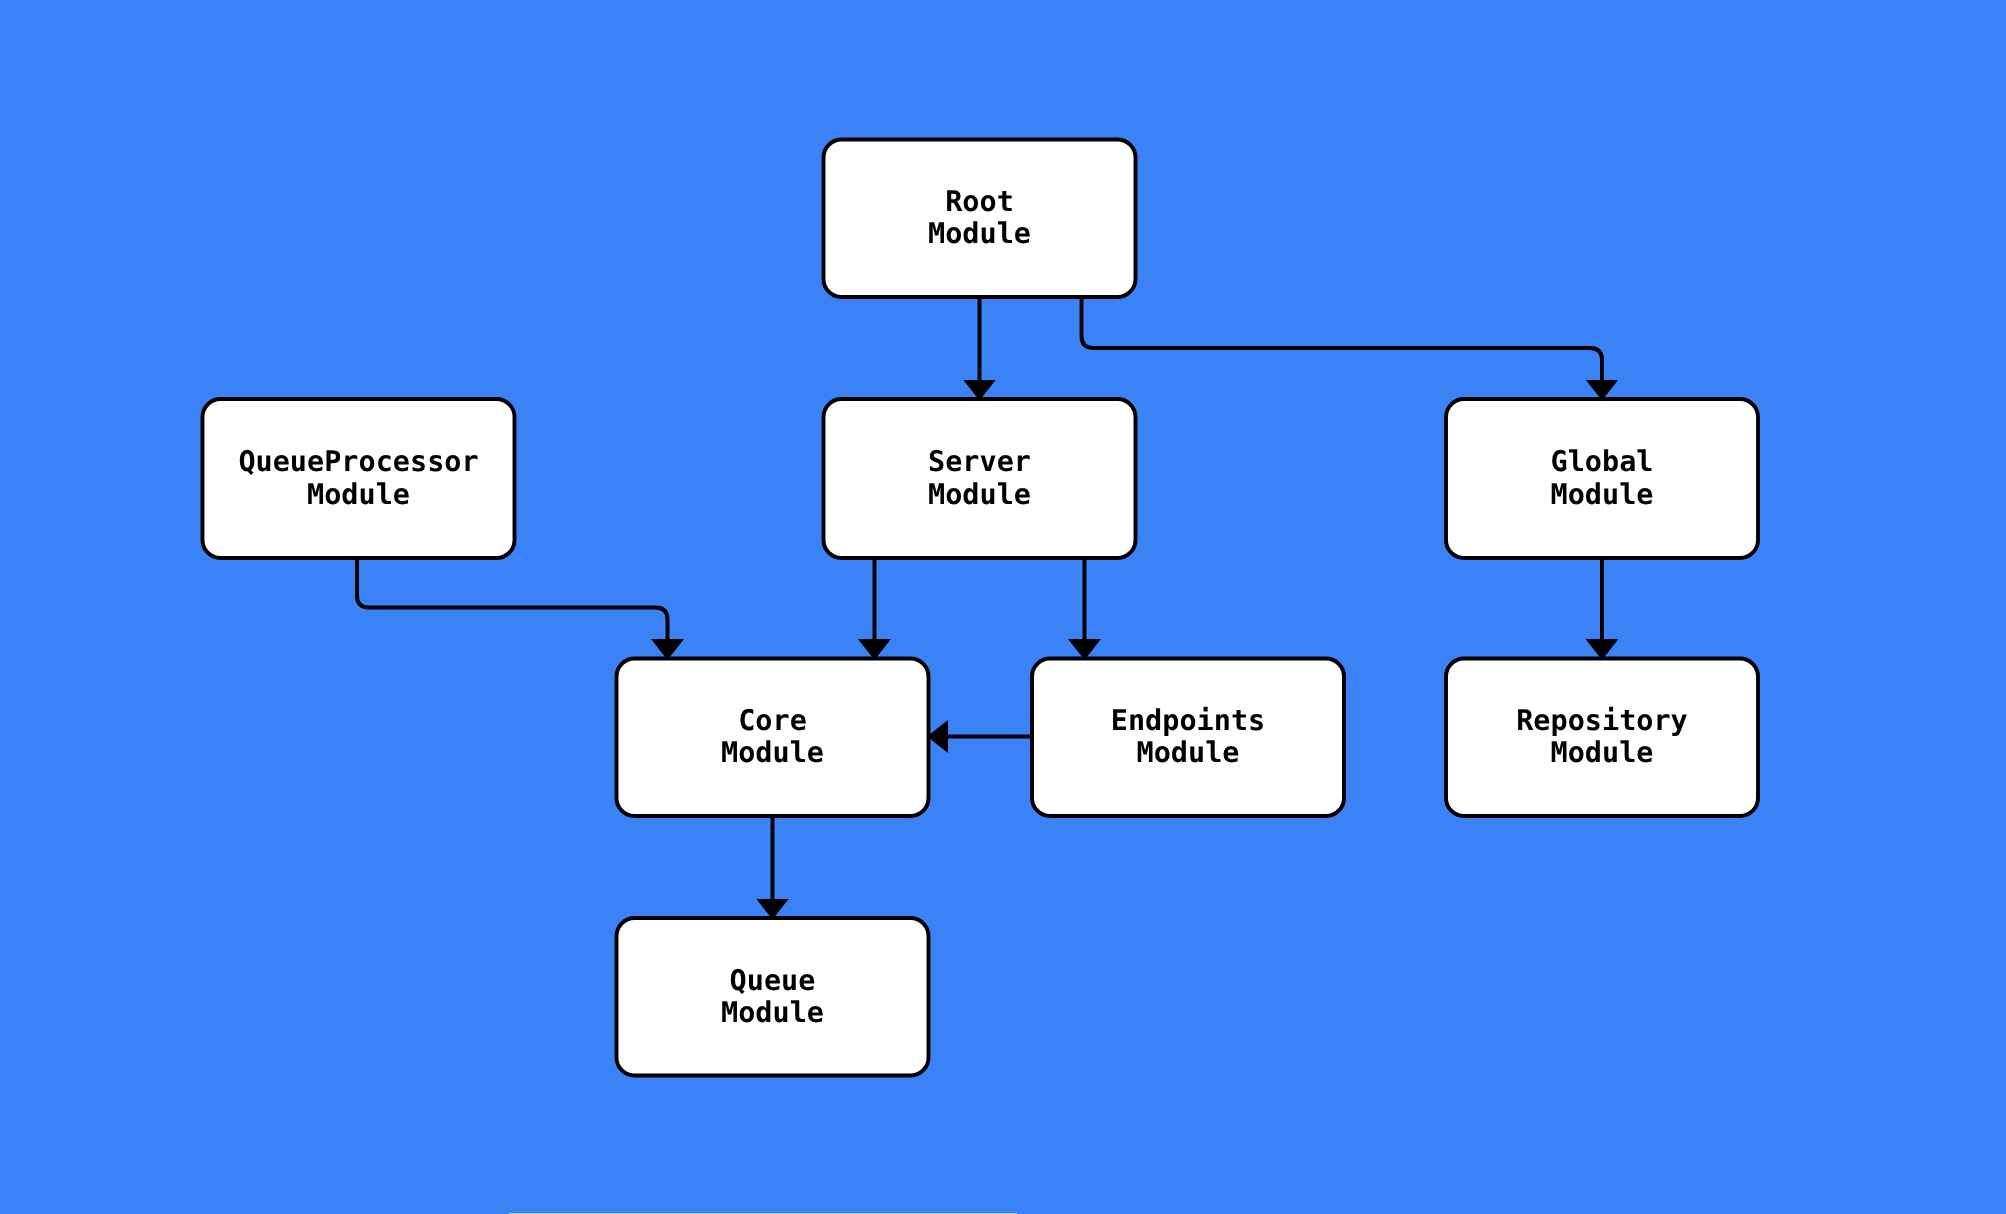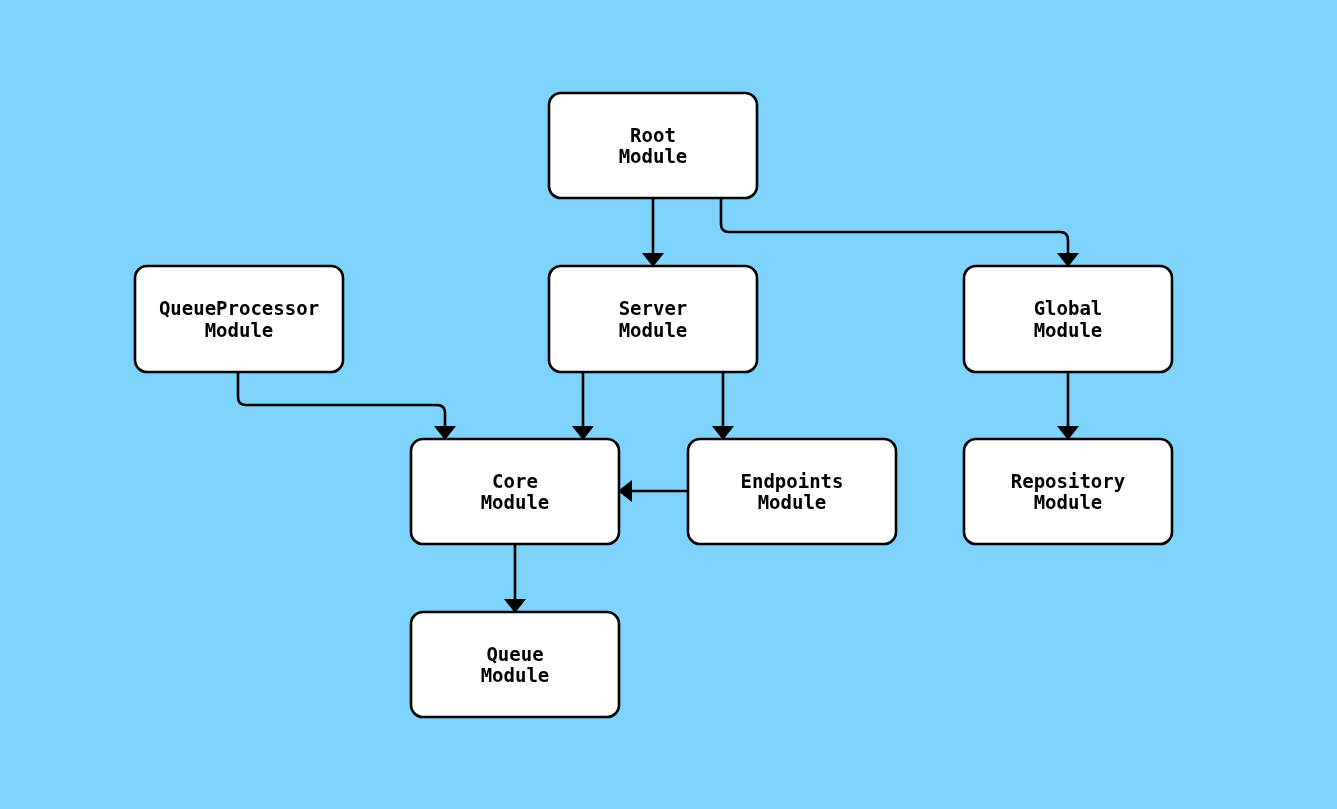--- a/index.html
+++ b/index.html
@@ -4,21 +4,21 @@
 <style>
   html, body {
     margin: 0;
     padding: 0;
     background: #ffffff;
   }
   .canvas-wrap {
     position: relative;
     width: 1337px;
     height: 809px;
-    background: #7dd3fc;
+    background: #3b82f6;
     overflow: hidden;
   }
   svg.diagram {
     position: absolute;
     inset: 0;
     width: 100%;
     height: 100%;
   }
   .node-label {
     font-family: "DejaVu Sans Mono", "Liberation Mono", monospace;

